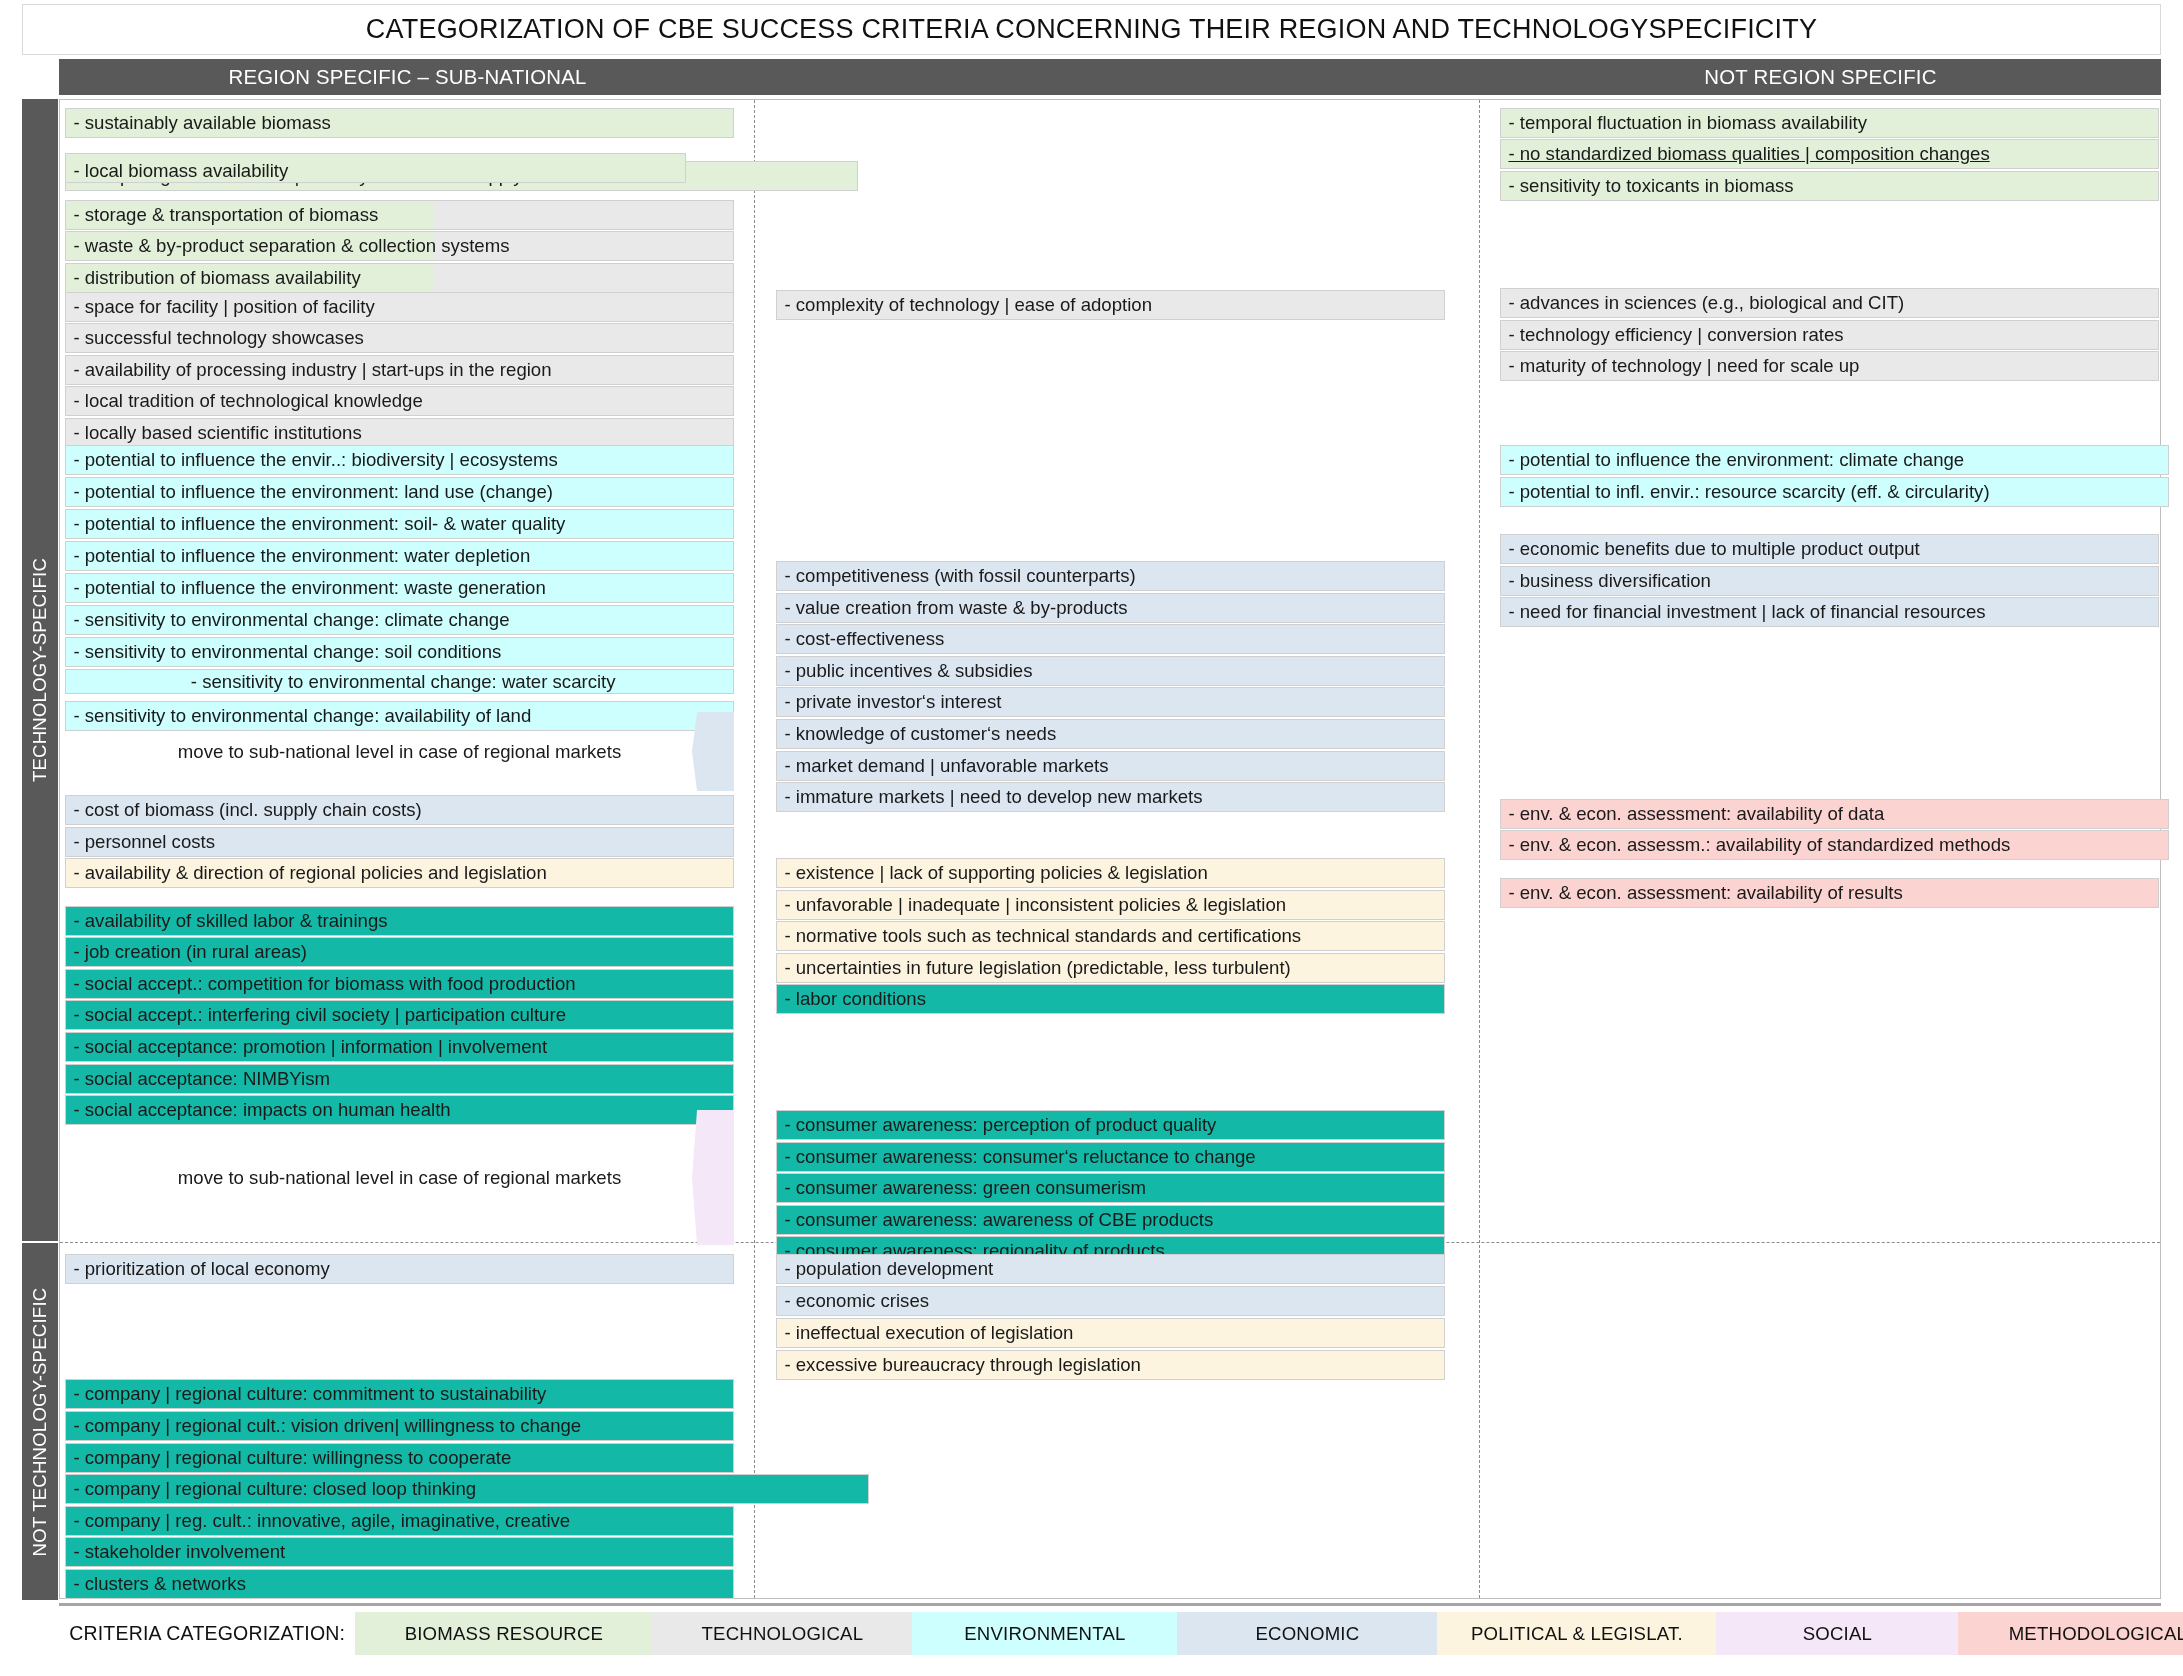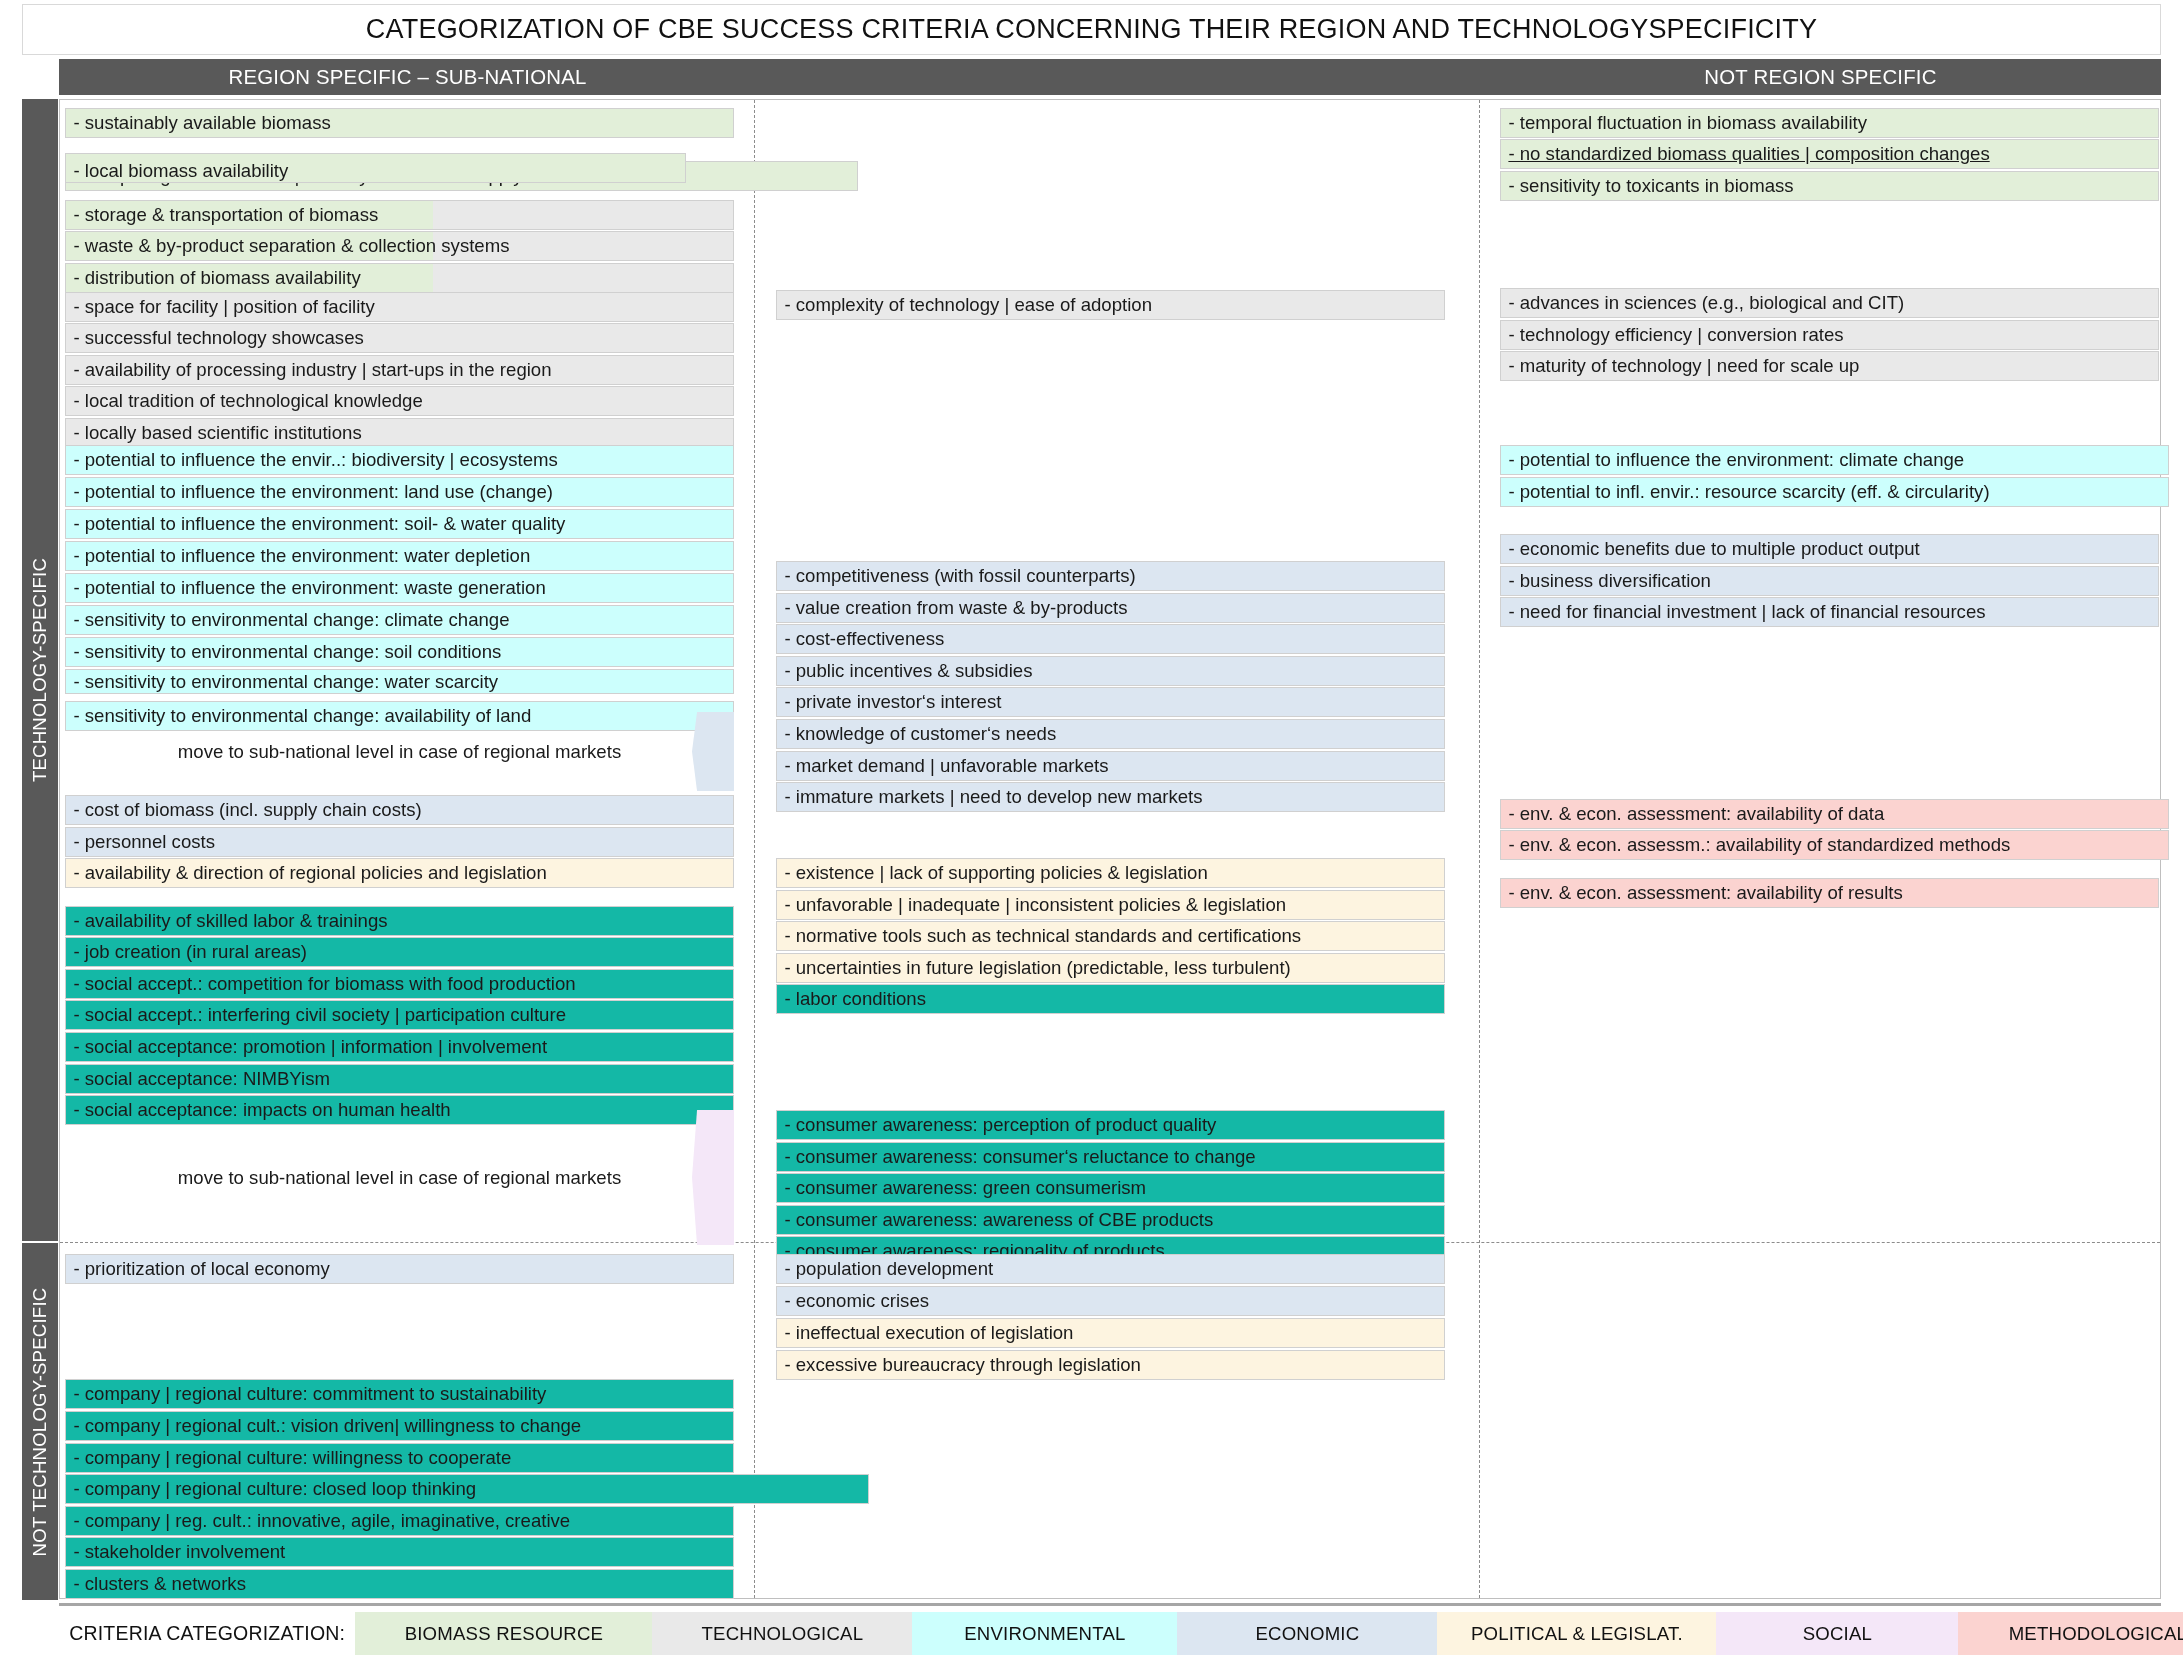--- a/index.html
+++ b/index.html
@@ -142,21 +142,21 @@
       </div>
       <div class="cell c-env" style="left: 65px; top: 573px; width: 669px; height: 30px;">
         <span>- potential to influence the environment: waste generation</span>
       </div>
       <div class="cell c-env" style="left: 65px; top: 605px; width: 669px; height: 30px;">
         <span>- sensitivity to environmental change: climate change</span>
       </div>
       <div class="cell c-env" style="left: 65px; top: 637px; width: 669px; height: 30px;">
         <span>- sensitivity to environmental change: soil conditions</span>
       </div>
-      <div class="cell c-env" style="left: 65px; top: 669px; width: 669px; height: 25px;">
+      <div class="cell c-env" style="left: 65px; top: 669px; width: 669px; height: 25px; justify-content: center;">
         <span>- sensitivity to environmental change: water scarcity</span>
       </div>
       <div class="cell c-env" style="left: 65px; top: 701px; width: 669px; height: 30px;">
         <span>- sensitivity to environmental change: availability of land</span>
       </div>
       <div class="cell c-econ" style="left: 65px; top: 795px; width: 669px; height: 30px;">
         <span>- cost of biomass (incl. supply chain costs)</span>
       </div>
       <div class="cell c-econ" style="left: 65px; top: 827px; width: 669px; height: 30px;">
         <span>- personnel costs</span>

